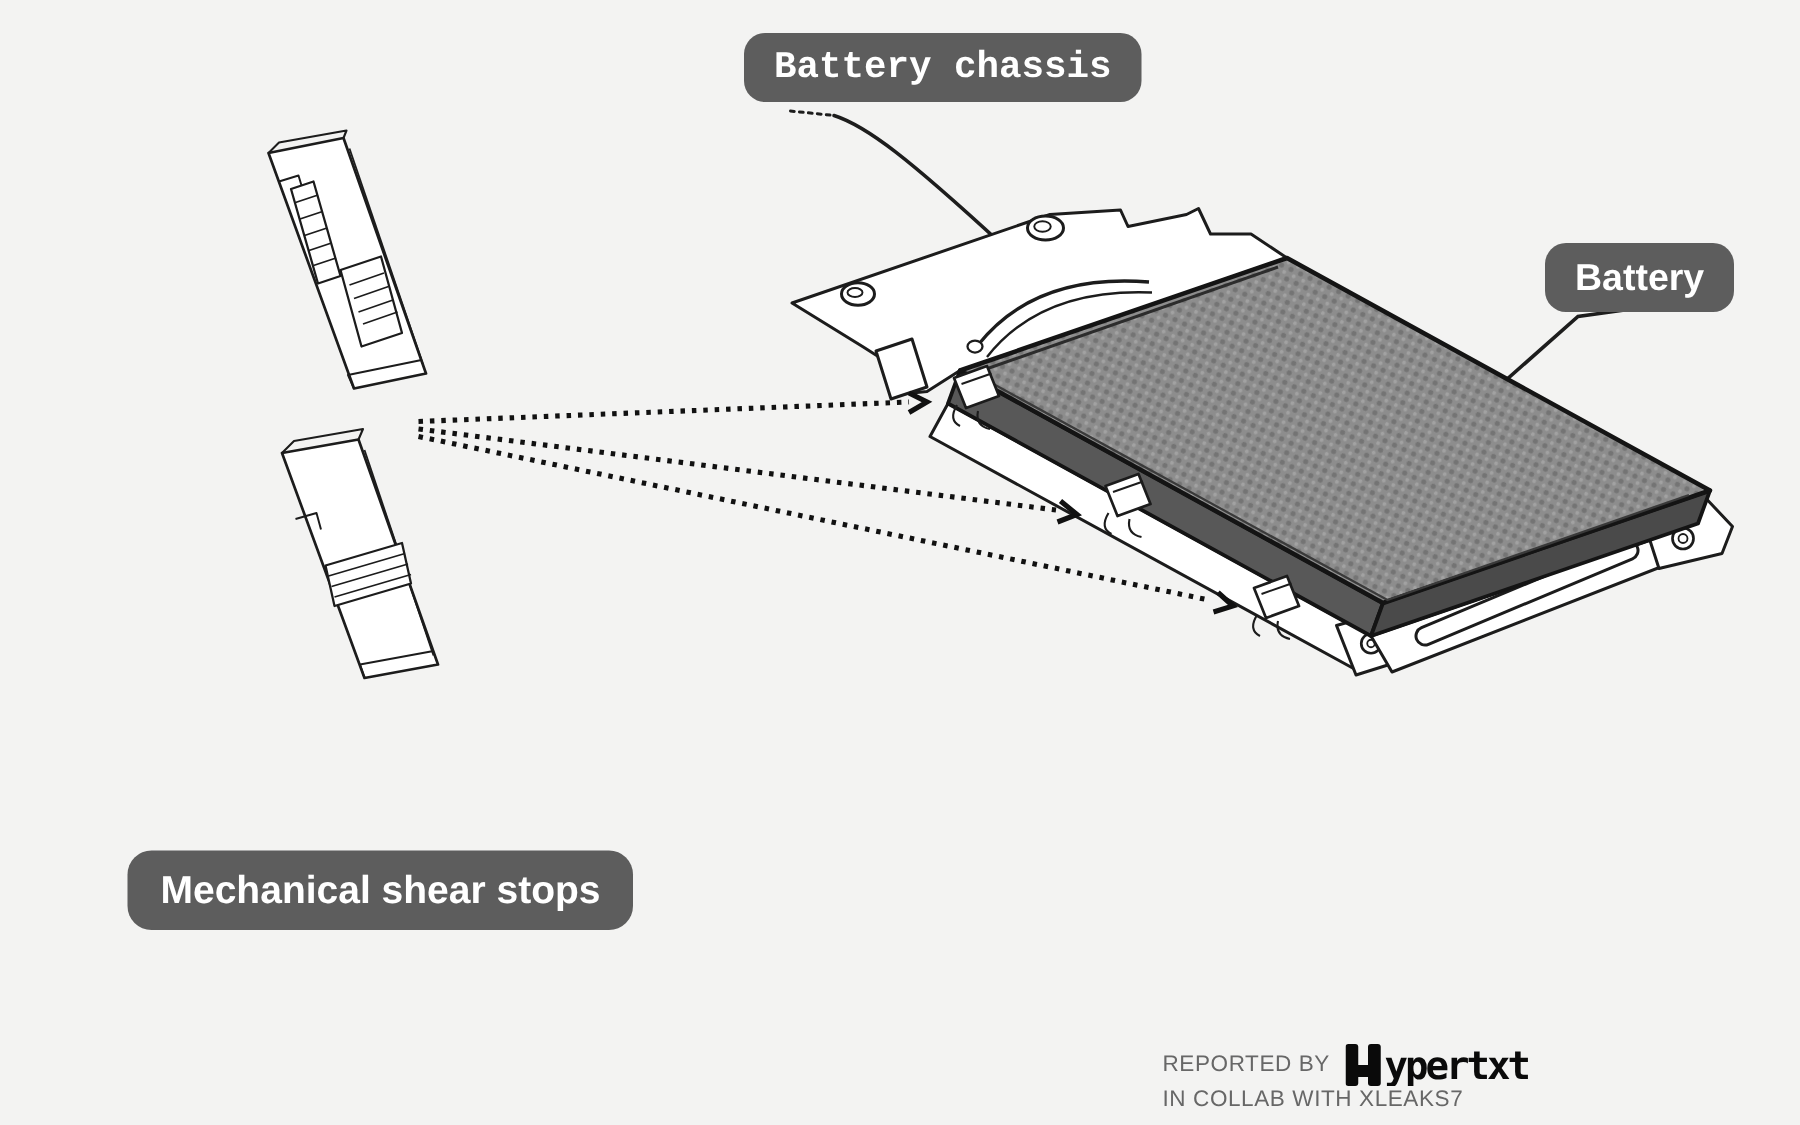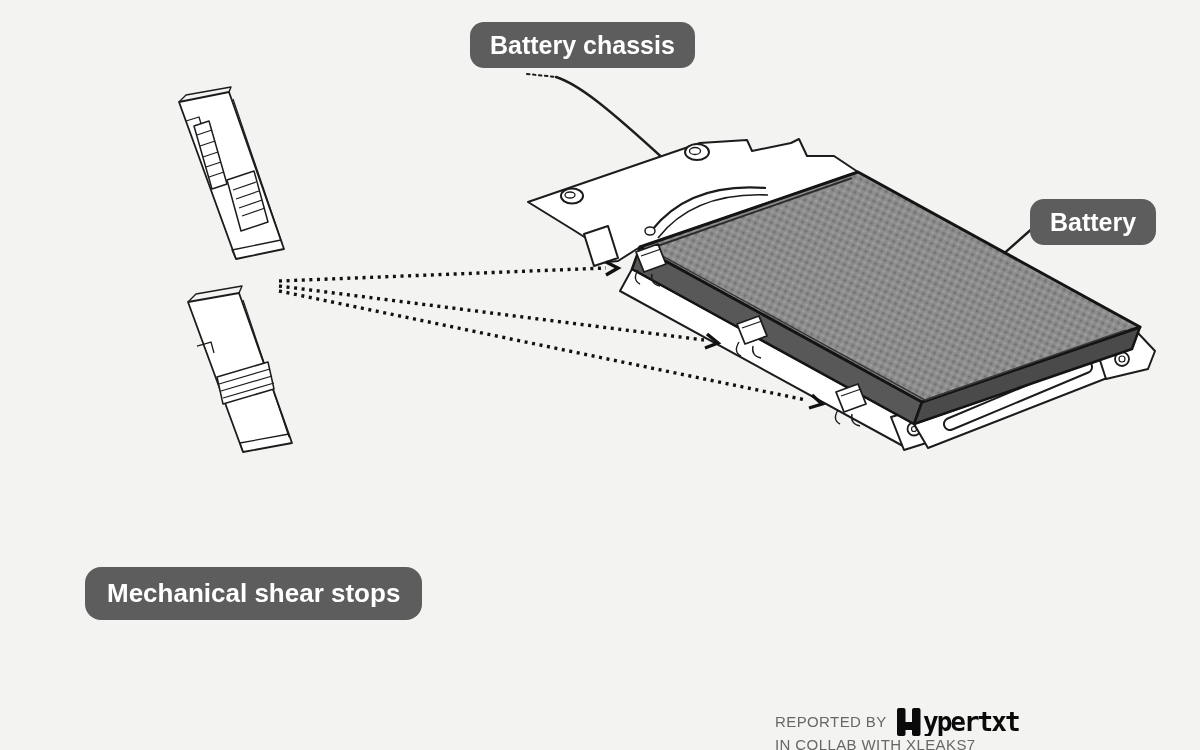--- a/index.html
+++ b/index.html
@@ -19,29 +19,29 @@
     line-height:30px;
     white-space:nowrap;
   }
   .pill.multiline{
     border-radius:16px;
     padding:10px 22px;
     font-size:26px;
     line-height:33px;
     text-align:center;
   }
-  #label-chassis{left:470px;top:22px;}
-  #label-battery{left:1030px;top:162px;margin-top:37px;}
+  #label-chassis{left:496px;top:22px;font-family:Liberation Mono, monospace;}
+  #label-battery{left:1030px;top:162px;}
   #label-shear{left:85px;top:567px;}
   #diagram-svg{position:absolute;left:0;top:0;}
   #branding{
     position:absolute;left:775px;top:694px;width:300px;
     color:#676767;
   }
-  #branding .row1{display:flex;align-items:center;gap:10px;height:30px;margin-top:12px;}
+  #branding .row1{display:flex;align-items:center;gap:10px;height:30px;}
   #branding .reported{font-size:15px;letter-spacing:.4px;}
   #branding .collab{font-size:15px;letter-spacing:.4px;margin-top:0;}
 </style>
 </head>
 <body>
 
 <svg id="diagram-svg" width="1200" height="750" viewBox="0 0 1200 750">
   <defs>
     <pattern id="halftone" width="7" height="7" patternUnits="userSpaceOnUse" patternTransform="rotate(25)">
       <rect width="7" height="7" fill="#8d8d8d"></rect>

